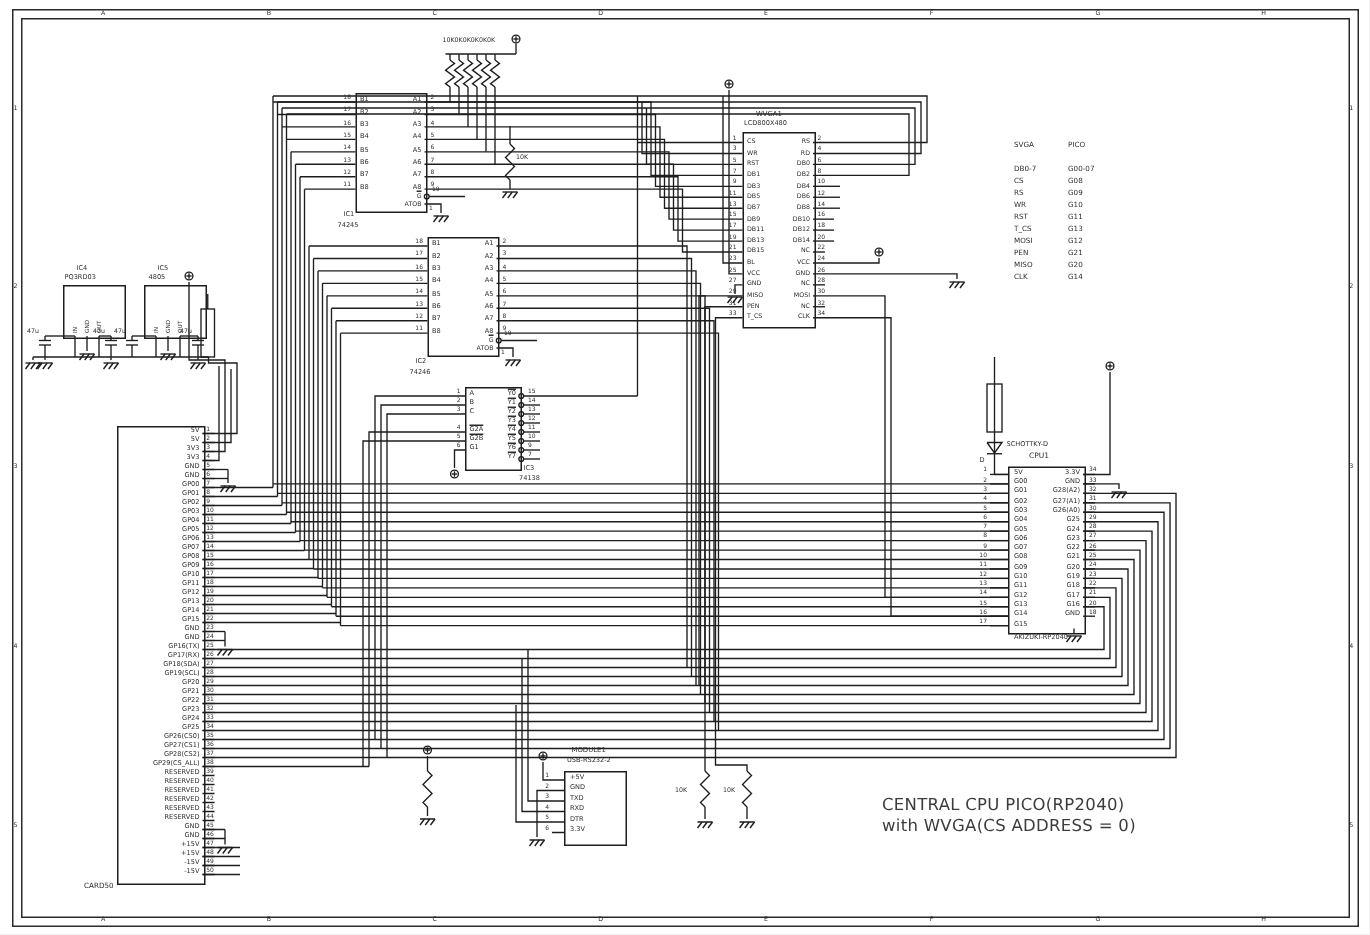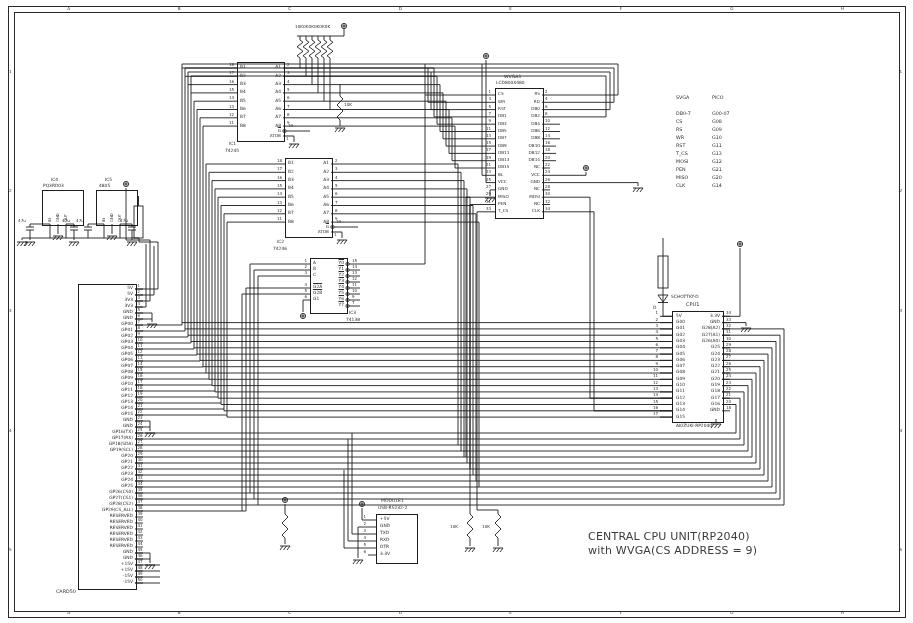--- a/index.html
+++ b/index.html
@@ -460,22 +460,22 @@
   <div class="box" style="left:78px;top:284px;width:57px;height:304px;"></div>
   <div class="box" style="left:672px;top:311px;width:50px;height:110px;"></div>
   <div class="box" style="left:237px;top:62px;width:46px;height:78px;"></div>
   <div class="box" style="left:285px;top:158px;width:46px;height:78px;"></div>
   <div class="box" style="left:310px;top:258px;width:36px;height:54px;"></div>
   <div class="box" style="left:495px;top:88px;width:47px;height:129px;"></div>
   <div class="box" style="left:376px;top:514px;width:40px;height:48px;"></div>
   <div class="box" style="left:42px;top:190px;width:40px;height:34px;"></div>
   <div class="box" style="left:96px;top:190px;width:40px;height:34px;"></div>
 
-  <div class="t title" style="left:588px;top:531px;">CENTRAL CPU UNIT(RP2040)</div>
-  <div class="t title" style="left:588px;top:545px;">with WVGA(CS ADDRESS = 9)</div>
+  <div class="t title" style="left:588px;top:531px;">CENTRAL CPU PICO(RP2040)</div>
+  <div class="t title" style="left:588px;top:545px;">with WVGA(CS ADDRESS = 0)</div>
   <div class="t" style="left:56px;top:590px;font-size:4.8px;">CARD50</div>
   <div class="t" style="left:686px;top:302px;font-size:5px;">CPU1</div>
   <div class="t" style="left:676px;top:424px;font-size:4.4px;">AKIZUKI-RP2040</div>
   <div class="t" style="left:229px;top:142px;font-size:4.4px;">IC1</div>
   <div class="t" style="left:225px;top:149px;font-size:4.4px;">74245</div>
   <div class="t" style="left:277px;top:240px;font-size:4.4px;">IC2</div>
   <div class="t" style="left:273px;top:247px;font-size:4.4px;">74246</div>
   <div class="t" style="left:349px;top:311px;font-size:4.4px;">IC3</div>
   <div class="t" style="left:346px;top:318px;font-size:4.4px;">74138</div>
   <div class="t" style="left:504px;top:75px;font-size:4.6px;">WVGA1</div>

